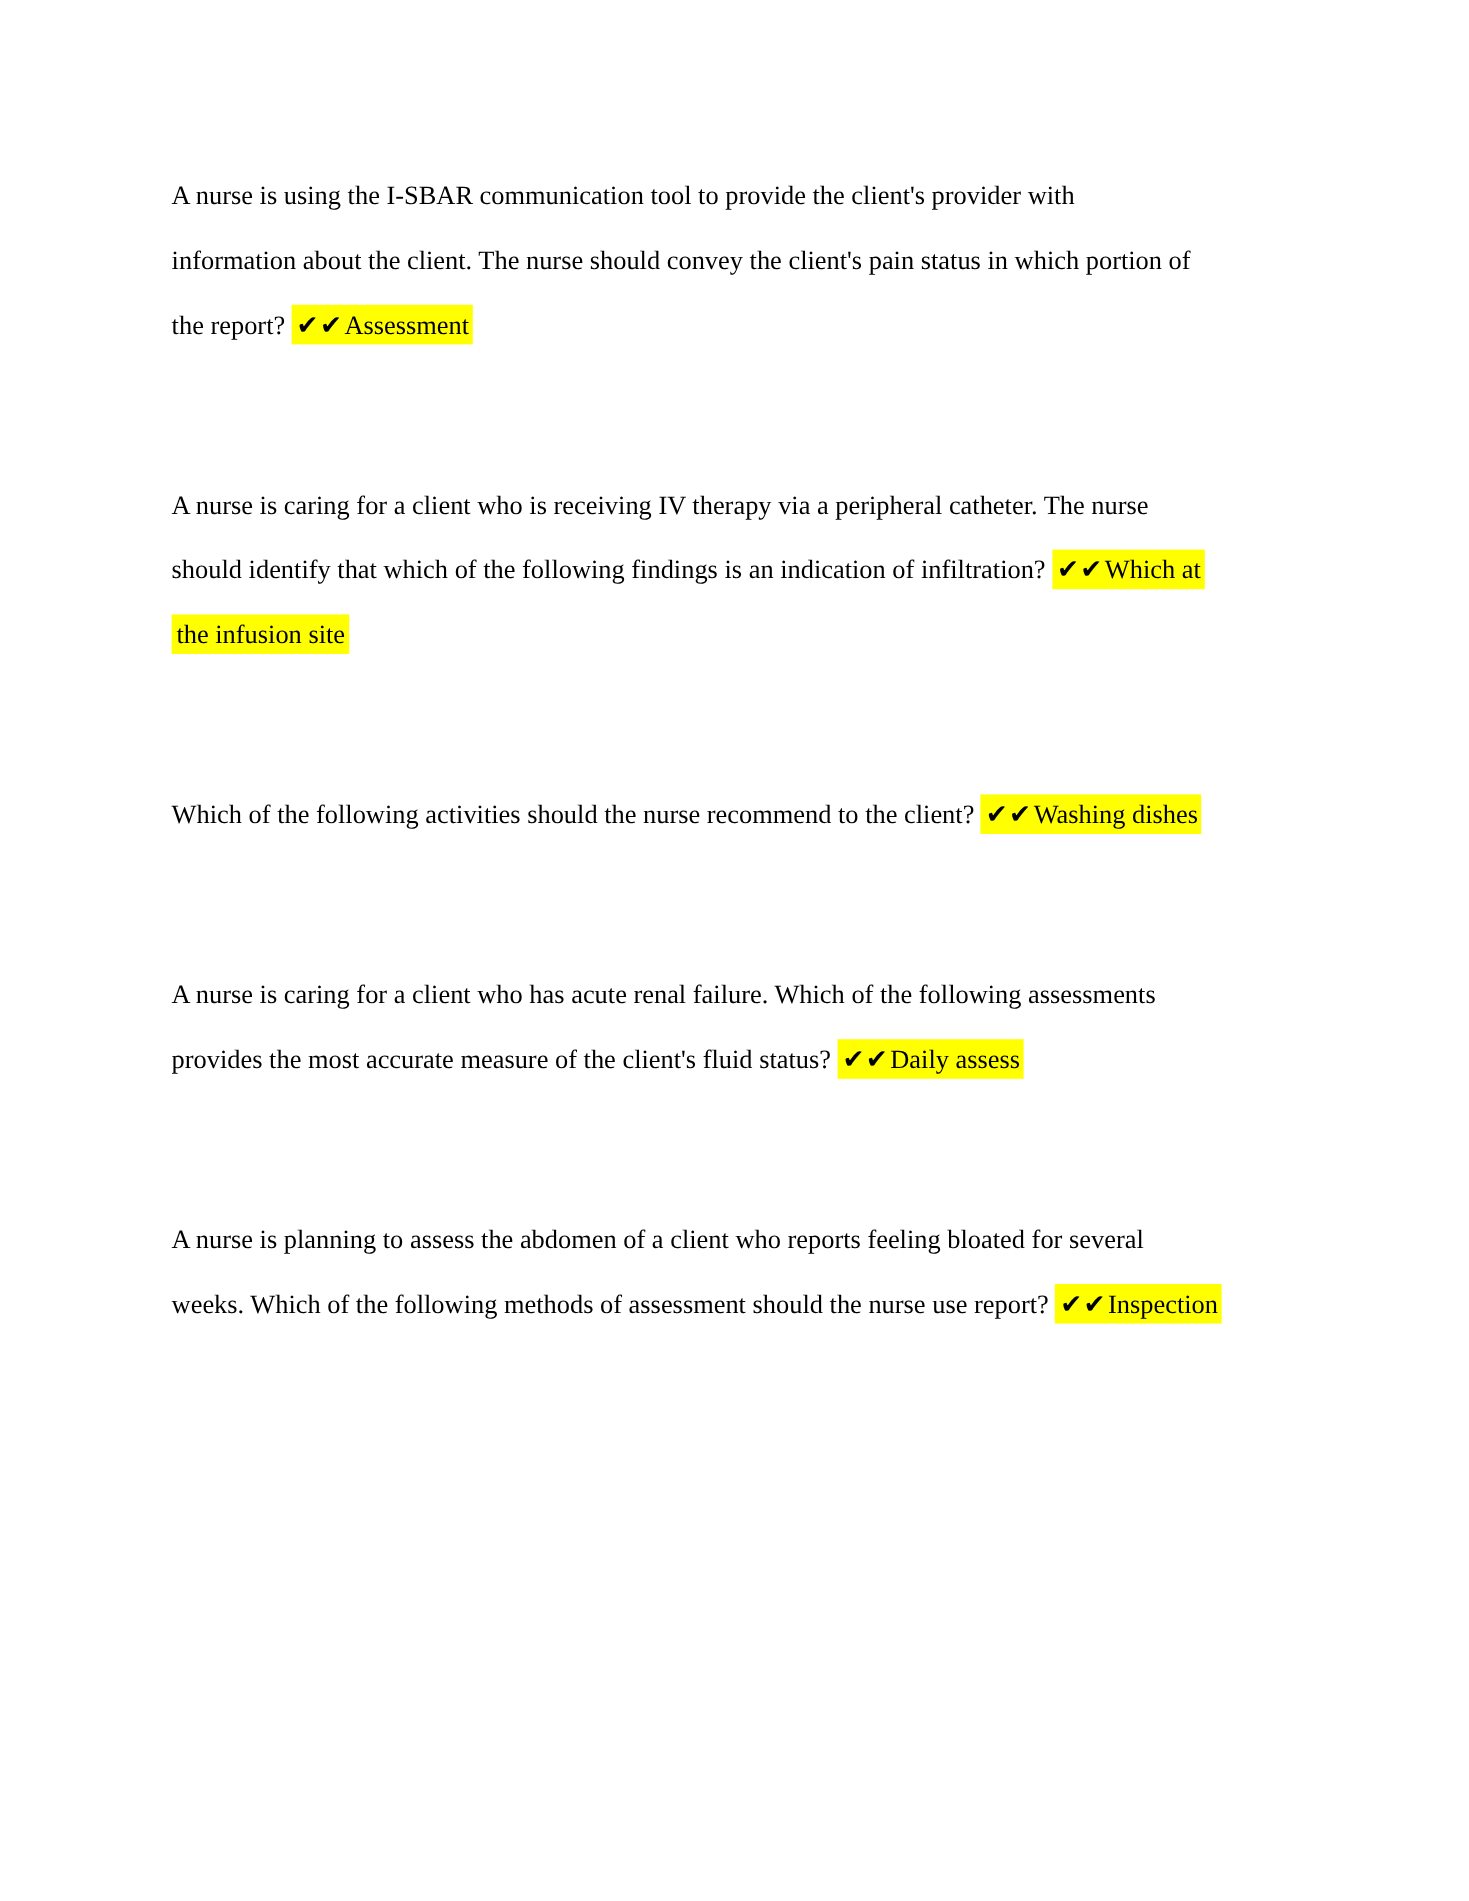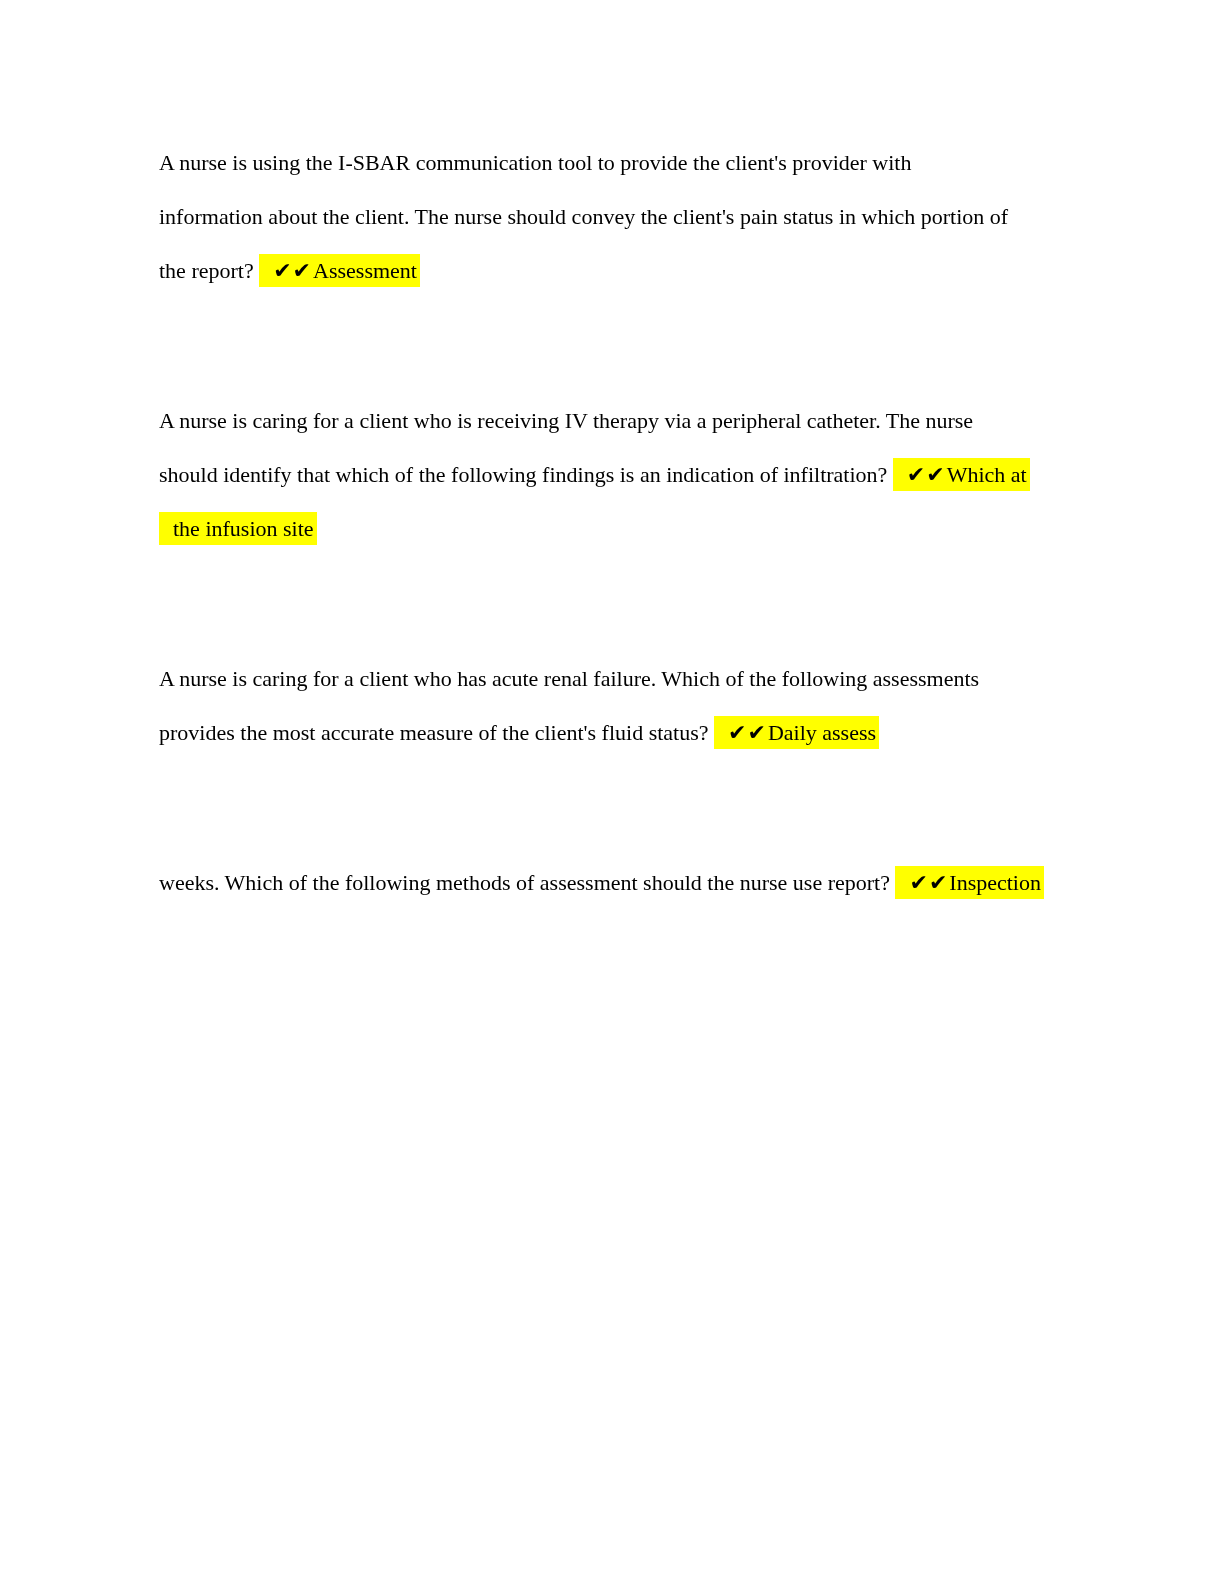--- a/index.html
+++ b/index.html
@@ -12,29 +12,29 @@
     font-family: "Liberation Serif", "DejaVu Serif", serif;
     font-size: 22px;
     color: #000000;
   }
   .content {
     position: absolute;
     left: 143px;
     top: 136px;
     width: 940px;
   }
-  .question { margin: 0 0 96px 16px; }
+  .question { margin: 0 0 96px 0; }
   .line {
     height: 54px;
     line-height: 54px;
     white-space: pre;
   }
   .hl {
     background: #ffff00;
-    padding: 4px 3px 4px 14px;
+    padding: 4px 3px 4px 4px;
   }
   .check {
     font-family: "DejaVu Sans", sans-serif;
     font-weight: bold;
     letter-spacing: 1px;
     padding-right: 1px;
   }
 </style>
 </head>
 <body>
@@ -48,25 +48,27 @@
       <div class="line"><span>the report? </span><span class="hl"><span class="check">✔✔</span><span>Assessment</span></span></div>
     </div>
 
     <div class="question">
       <div class="line"><span>A nurse is caring for a client who is receiving IV therapy via a peripheral catheter. The nurse</span></div>
       <div class="line"><span>should identify that which of the following findings is an indication of infiltration? </span><span class="hl"><span class="check">✔✔</span><span>Which at</span></span></div>
       <div class="line"><span class="hl"><span>the infusion site</span></span></div>
     </div>
 
     <div class="question">
+      <div class="line"><span>Which of the following activities should the nurse recommend to the client? </span><span class="hl"><span class="check">✔✔</span><span>Washing dishes</span></span></div>
     </div>
 
     <div class="question">
       <div class="line"><span>A nurse is caring for a client who has acute renal failure. Which of the following assessments</span></div>
       <div class="line"><span>provides the most accurate measure of the client's fluid status? </span><span class="hl"><span class="check">✔✔</span><span>Daily assess</span></span></div>
     </div>
 
     <div class="question">
+      <div class="line"><span>A nurse is planning to assess the abdomen of a client who reports feeling bloated for several</span></div>
       <div class="line"><span>weeks. Which of the following methods of assessment should the nurse use report? </span><span class="hl"><span class="check">✔✔</span><span>Inspection</span></span></div>
     </div>
 
   </div>
 </div>
 
 </body></html>

